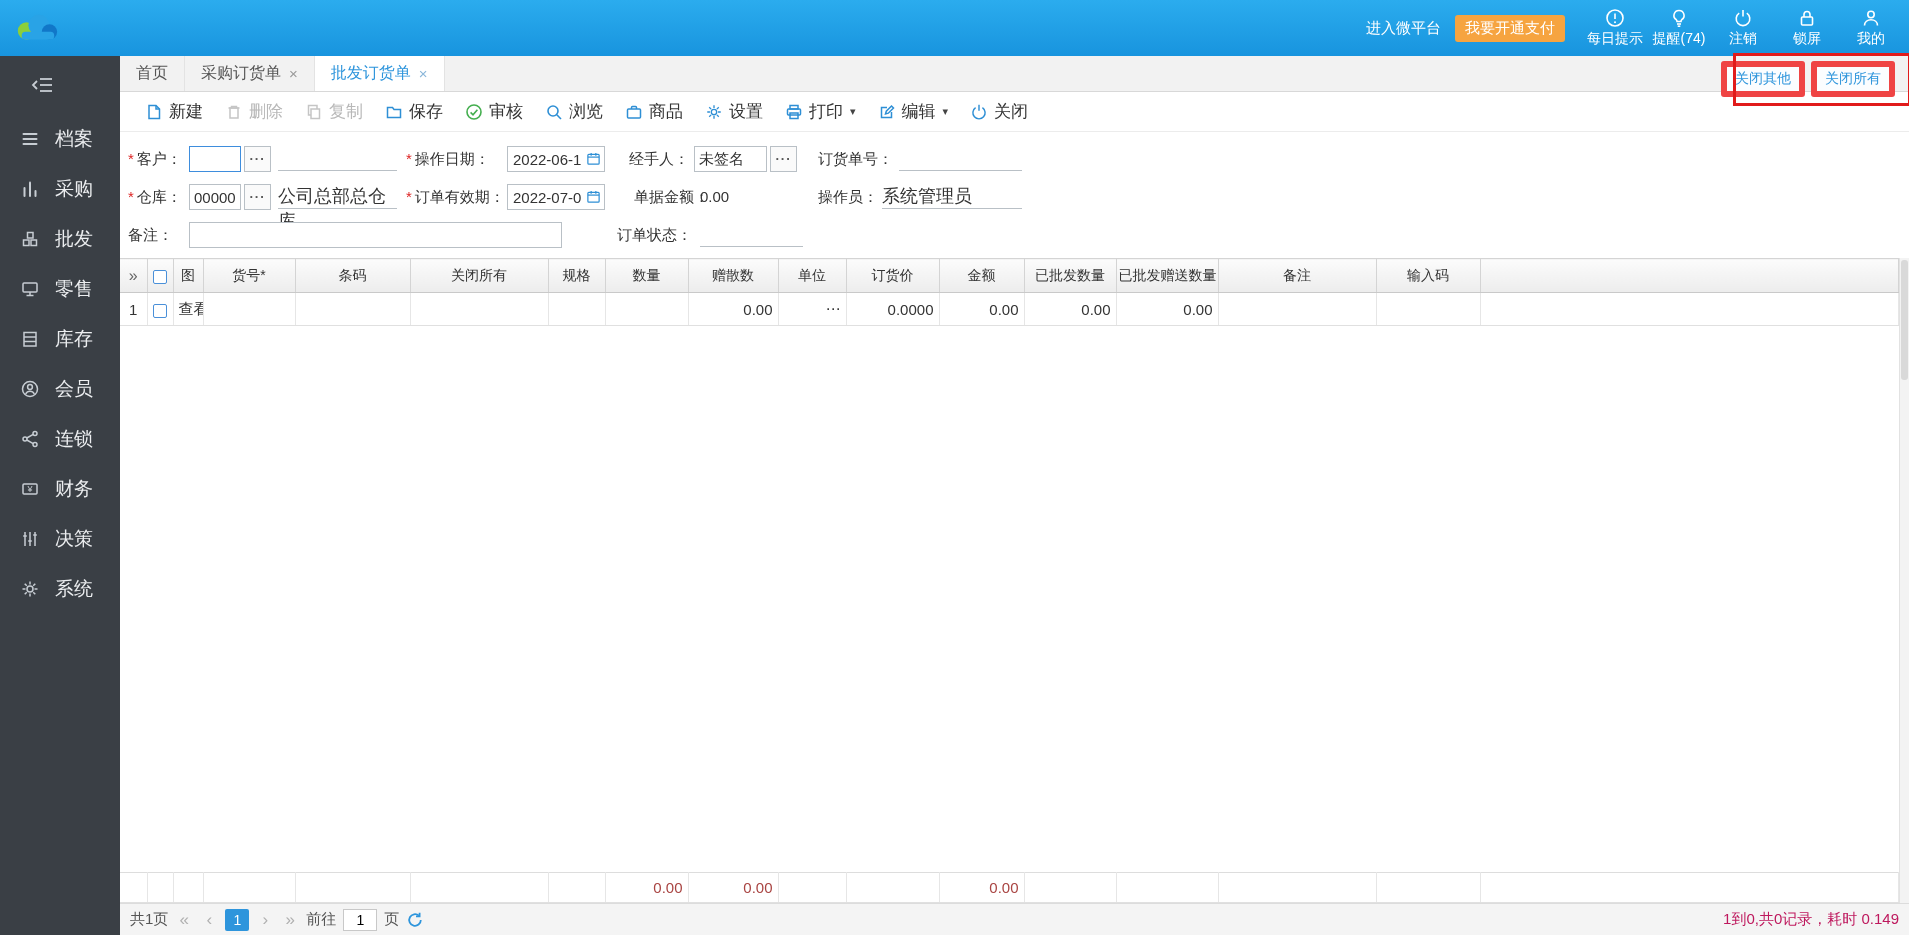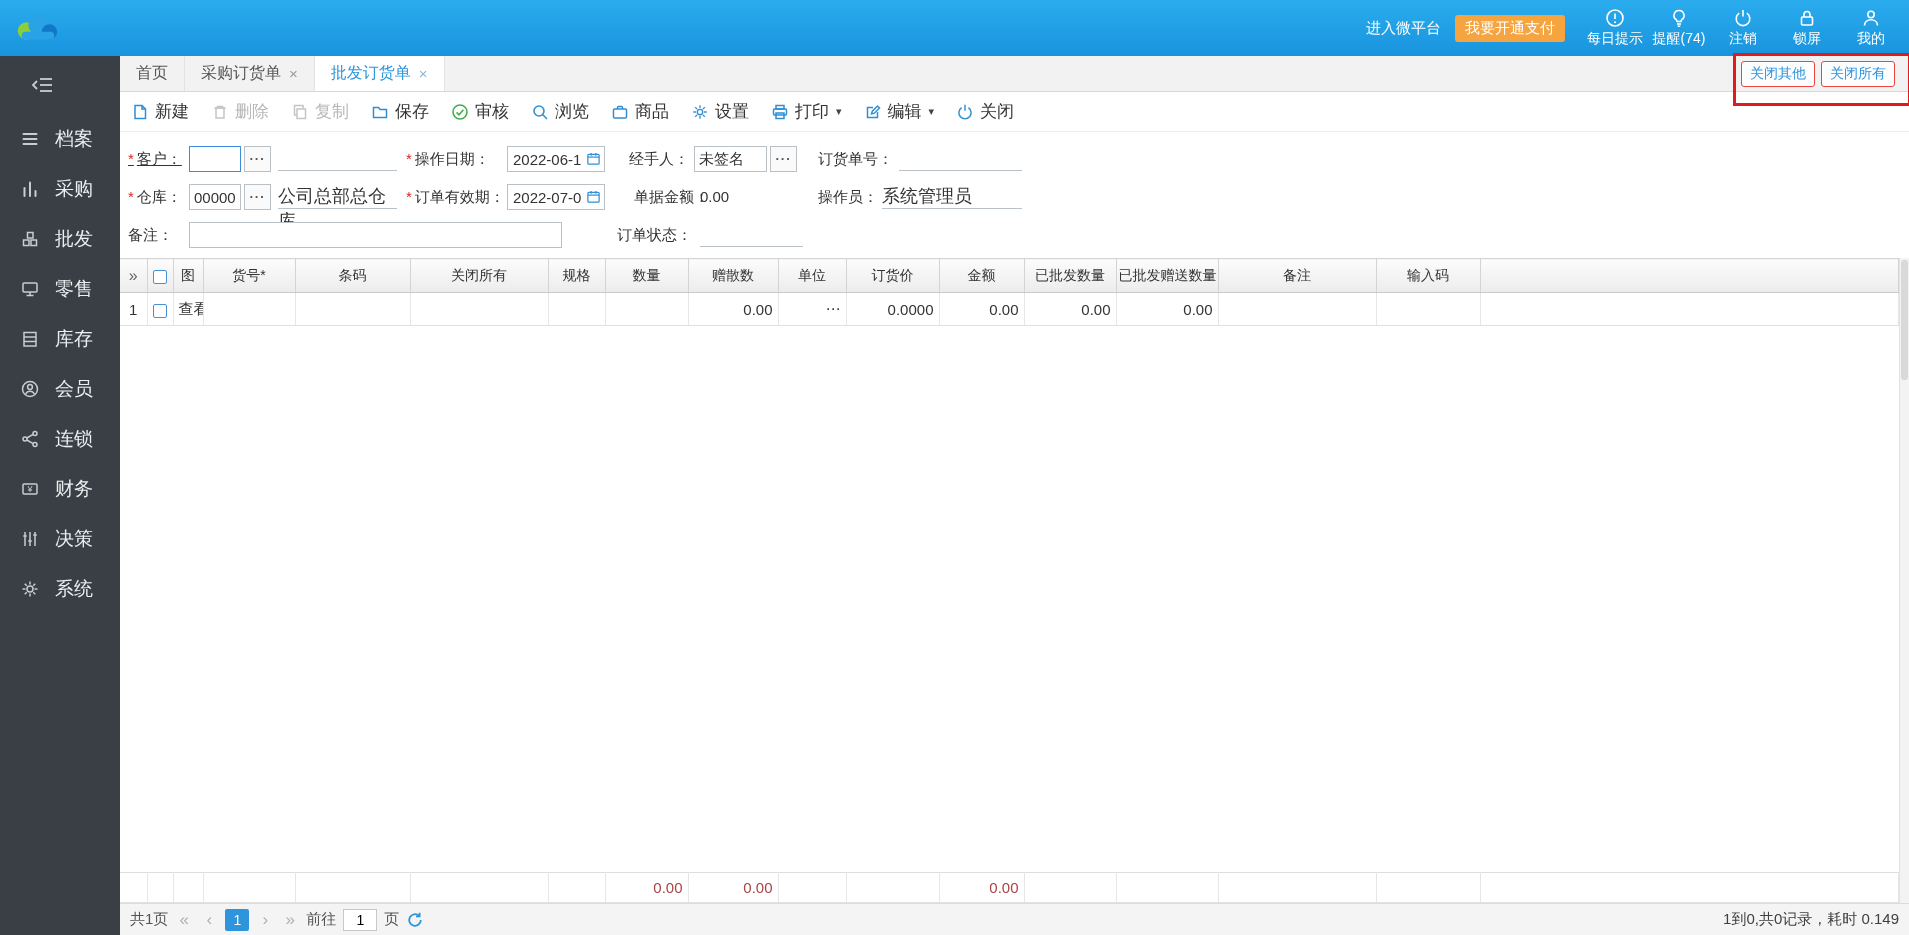--- a/index.html
+++ b/index.html
@@ -34,28 +34,28 @@
 
   
   .tabbar { height:36px; background:#f2f2f2; border-bottom:1px solid #d8d8d8;
     display:flex; align-items:stretch; position:relative; flex:0 0 auto; }
   .tab { display:flex; align-items:center; padding:0 16px; font-size:16px; color:#555;
     cursor:pointer; border-right:1px solid #e3e3e3; }
   .tab .x { margin-left:8px; color:#999; font-size:15px; }
   .tab.active { background:#fff; color:#2e95dc; }
   .tab.active .x { color:#8ab6d9; }
   .tab-tools { position:absolute; right:14px; top:5px; display:flex; gap:6px; }
-  .tab-tool { font-size:14px; color:#2e95dc; background:#fbfdff; border:1px solid #ef4444;
+  .tab-tool { font-size:14px; color:#2e95dc; background:#fbfdff; border:6px solid #ef4444;
     border-radius:3px; padding:3px 8px; cursor:pointer; }
   .annotation { position:absolute; top:-3px; right:-2px; width:178px; height:53px;
     border:3px solid #e11b1b; z-index:20; pointer-events:none; }
 
   
   .toolbar { height:40px; background:#fff; border-bottom:1px solid #ececec;
-    display:flex; align-items:center; flex:0 0 auto; }
+    display:flex; align-items:center; padding-left:14px; flex:0 0 auto; }
   .tbtn { display:flex; align-items:center; gap:6px; padding:0 11px; height:32px;
     font-size:17px; color:#333; cursor:pointer; white-space:nowrap; }
   .tbtn.disabled { color:#b8b8b8; cursor:default; }
   .tbtn .caret { font-size:11px; color:#444; margin-left:1px; }
 
   
   .formarea { position:relative; height:126px; flex:0 0 auto; background:#fff; }
   .fitem { position:absolute; height:26px; line-height:26px; font-size:15px; color:#333; white-space:nowrap; }
   .req { color:#d22; margin-right:3px; }
   .finput { position:absolute; height:26px; border:1px solid #b9c0c6; font-size:15px;
@@ -98,21 +98,21 @@
   .vthumb { position:absolute; top:2px; left:1px; width:7px; height:120px; background:#d9d9d9; border-radius:3px; }
 
   
   .pagebar { height:32px; flex:0 0 auto; background:#f4f4f4; border-top:1px solid #dcdcdc;
     display:flex; align-items:center; padding:0 10px; gap:7px; font-size:15px; color:#555;
     overflow:hidden; white-space:nowrap; }
   .pg-arrow { color:#b0b0b0; font-size:17px; width:18px; text-align:center; cursor:pointer; }
   .pg-cur { width:24px; height:22px; background:#2e95dc; color:#fff; border-radius:2px;
     text-align:center; line-height:22px; font-size:14px; cursor:pointer; }
   .pg-input { width:34px; height:22px; border:1px solid #c8c8c8; text-align:center; font-size:14px; }
-  .pg-status { margin-left:auto; color:#404040; font-size:15px; }
+  .pg-status { margin-left:auto; color:#be185d; font-size:15px; }
   .refresh { cursor:pointer; display:flex; align-items:center; }
 </style>
 </head>
 <body>
 
 <div class="screen">
 
   <div class="hdr">
     <div class="logo">
       <svg width="46" height="32" viewBox="0 0 48 32">
@@ -374,21 +374,21 @@
         <svg width="18" height="18" viewBox="0 0 20 20" fill="none" stroke="#2e8fd5" stroke-width="1.6">
             <path d="M6.2 5.2a6.8 6.8 0 1 0 7.6 0"></path>
             <line x1="10" y1="2" x2="10" y2="8.5"></line>
           </svg>
         <span>关闭</span>
       </div>
     </div>
 
     <div class="formarea">
 
-      <div class="fitem r1" style="left:8px;text-decoration:underline;"><span class="req">*</span><span>客户：</span></div>
+      <div class="fitem r1" style="left:8px;"><span class="req">*</span><span>客户：</span></div>
       <input class="finput focused r1" style="left: 69px; width: 52px; top: 14px; position: absolute;" value="">
       <div class="dots r1" style="left:124px; top:14px;">···</div>
       <div class="uline r1" style="left:158px; width:119px;"></div>
       <div class="fitem r1" style="left:286px;"><span class="req">*</span><span>操作日期：</span></div>
       <div class="datebox r1" style="left:387px; width:98px; top:14px; position:absolute;">
         <input value="2022-06-17" style="">
         <svg width="15" height="15" viewBox="0 0 16 16" fill="none" stroke="#2e8fd5" stroke-width="1.3">
             <rect x="2" y="3.5" width="12" height="10.5" rx="1"></rect>
             <line x1="2" y1="6.5" x2="14" y2="6.5"></line>
             <line x1="5.5" y1="2" x2="5.5" y2="5"></line>

